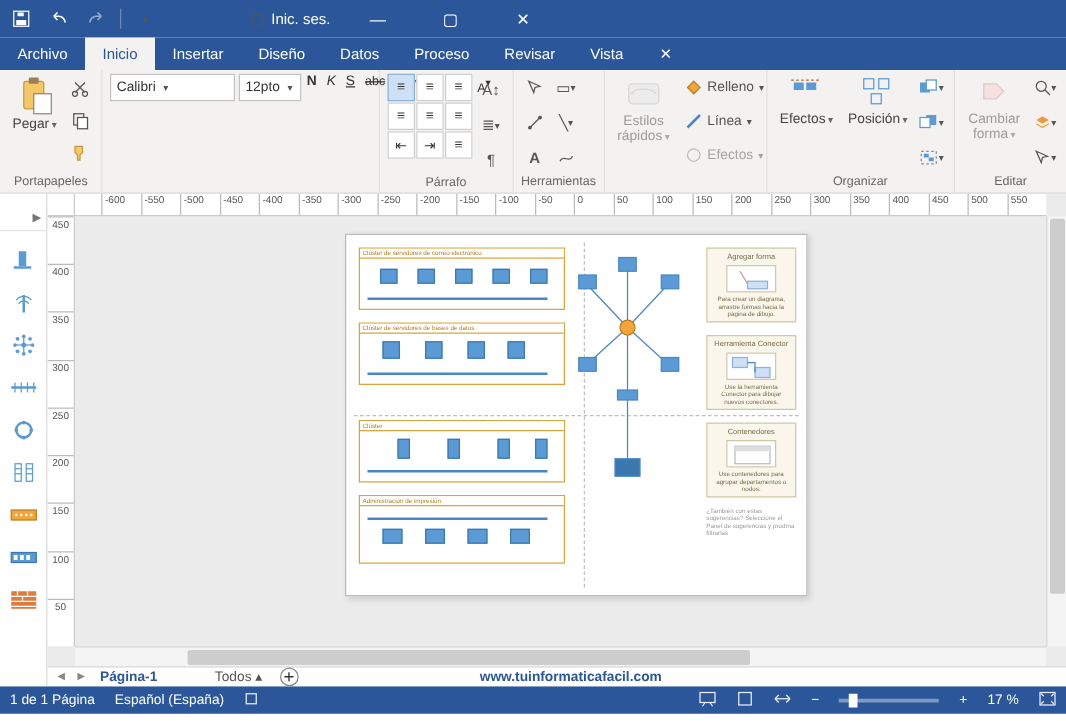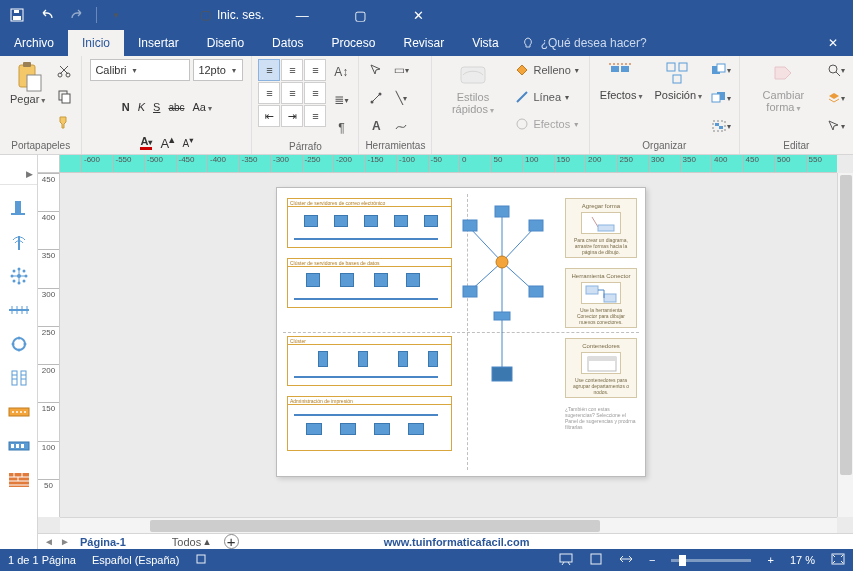--- a/index.html
+++ b/index.html
@@ -30,21 +30,21 @@
 .iconbtn { width: 22px; height: 22px; display: flex; align-items: center; justify-content: center; color: #555; font-size: 12px; }
 .grid9 { display: grid; grid-template-columns: repeat(3, 22px); grid-template-rows: repeat(3,22px); gap: 1px; }
 .grid9 .cell { border: 1px solid #cfcfcf; background:#fff; display:flex; align-items:center; justify-content:center; }
 .grid9 .cell.active { background: #cfe0f4; border-color:#8bb3e0; }
 .txtbtn { display:flex; align-items:center; gap:4px; height:22px; padding:0 4px; color:#555; }
 .canvasarea { position: relative; height: 394px; display:flex; }
 .shapepane { width: 38px; background:#fff; border-right:1px solid #d6d6d6; display:flex; flex-direction:column; align-items:center; gap:12px; padding-top:8px; }
 .shapepane .collapse { height: 22px; width:100%; border-bottom:1px solid #e4e4e4; display:flex;align-items:center;justify-content:flex-end;padding-right:4px;font-size:9px;color:#777; }
 .stencil-ico { width:24px; height:22px; display:flex; align-items:center; justify-content:center; }
 .workarea { flex:1; background:#ebebeb; position:relative; overflow:hidden; }
-.ruler-h { position:absolute; top:0; left:22px; right:16px; height:18px; background:#5eead4; border-bottom:1px solid #ccc; font-size:8px; color:#555; display:flex;padding-left:21px; }
+.ruler-h { position:absolute; top:0; left:22px; right:16px; height:18px; background:#ffffff; border-bottom:1px solid #ccc; font-size:8px; color:#555; display:flex;padding-left:21px; }
 .ruler-h .tick { flex:1; border-left:1px solid #bbb; padding-left:2px; }
 .ruler-v { position:absolute; top:18px; left:0; width:22px; bottom:32px; background:#fff; border-right:1px solid #ccc; font-size:8px; color:#555; display:flex; flex-direction:column; }
 .ruler-v .tick { flex:1; border-top:1px solid #bbb; padding-top:1px; text-align:center; }
 .ruler-corner { position:absolute; top:0; left:0; width:22px; height:18px; background:#fff; border-right:1px solid #ccc; border-bottom:1px solid #ccc; }
 .page { position:absolute; top:32px; left:238px; width:370px; height:290px; background:#fff; border:1px solid #bbb; box-shadow:2px 2px 5px rgba(0,0,0,0.15); }
 .page .dash-v { position:absolute; top:6px; bottom:6px; left:190px; border-left:1px dashed #bfbfbf; }
 .page .dash-h { position:absolute; left:6px; right:6px; top:50%; border-top:1px dashed #bfbfbf; }
 .cluster { position:absolute; border:1px solid #d9a63e; }
 .cluster .chead { height:8px; background:#fff; border-bottom:1px solid #d9a63e; font-size:5px; color:#b07b1e; padding-left:2px; line-height:8px; overflow:hidden; white-space:nowrap; }
 .net-ico { width:14px; height:12px; background:#5b9bd5; border:1px solid #3b78b0; display:inline-block; }
@@ -104,26 +104,20 @@
 
 <div class="tabbar">
   <div class="tab file">Archivo</div>
   <div class="tab active">Inicio</div>
   <div class="tab">Insertar</div>
   <div class="tab">Diseño</div>
   <div class="tab">Datos</div>
   <div class="tab">Proceso</div>
   <div class="tab">Revisar</div>
   <div class="tab">Vista</div>
-  <div class="tellme">
-    <svg width="14" height="14">
-        <path d="M7 2a4 4 0 0 1 2 7v2H5v-2a4 4 0 0 1 2-7z" fill="none" stroke="#cdd9ec"></path>
-      </svg>
-    <span>¿Qué desea hacer?</span>
-  </div>
   <div class="tabclose">✕</div>
 </div>
 
 <div class="ribbon">
 
   <div class="group">
     <div class="group-body">
       <div class="bigbtn">
         <svg width="26" height="30">
             <rect x="4" y="4" width="16" height="22" rx="2" fill="#f4c869" stroke="#c79a3e"></rect>
@@ -150,21 +144,21 @@
             <svg width="14" height="14">
               <path d="M3 2h6v5l-2 2v4H5V9L3 7z" fill="#f4c869" stroke="#c79a3e"></path>
             </svg>
           </span>
       </div>
     </div>
     <div class="group-label">Portapapeles</div>
   </div>
 
   <div class="group" style="min-width:170px">
-    <div class="group-body" style="flex-direction:column; gap:20px; align-items:center">
+    <div class="group-body" style="gap:4px; align-items:flex-start">
       <div class="row">
         <div class="combo" style="width:100px">
             <span>Calibri</span>
             <span class="drop">▾</span>
           </div>
         <div class="combo" style="width:50px">
             <span>12pto</span>
             <span class="drop">▾</span>
           </div>
       </div>

